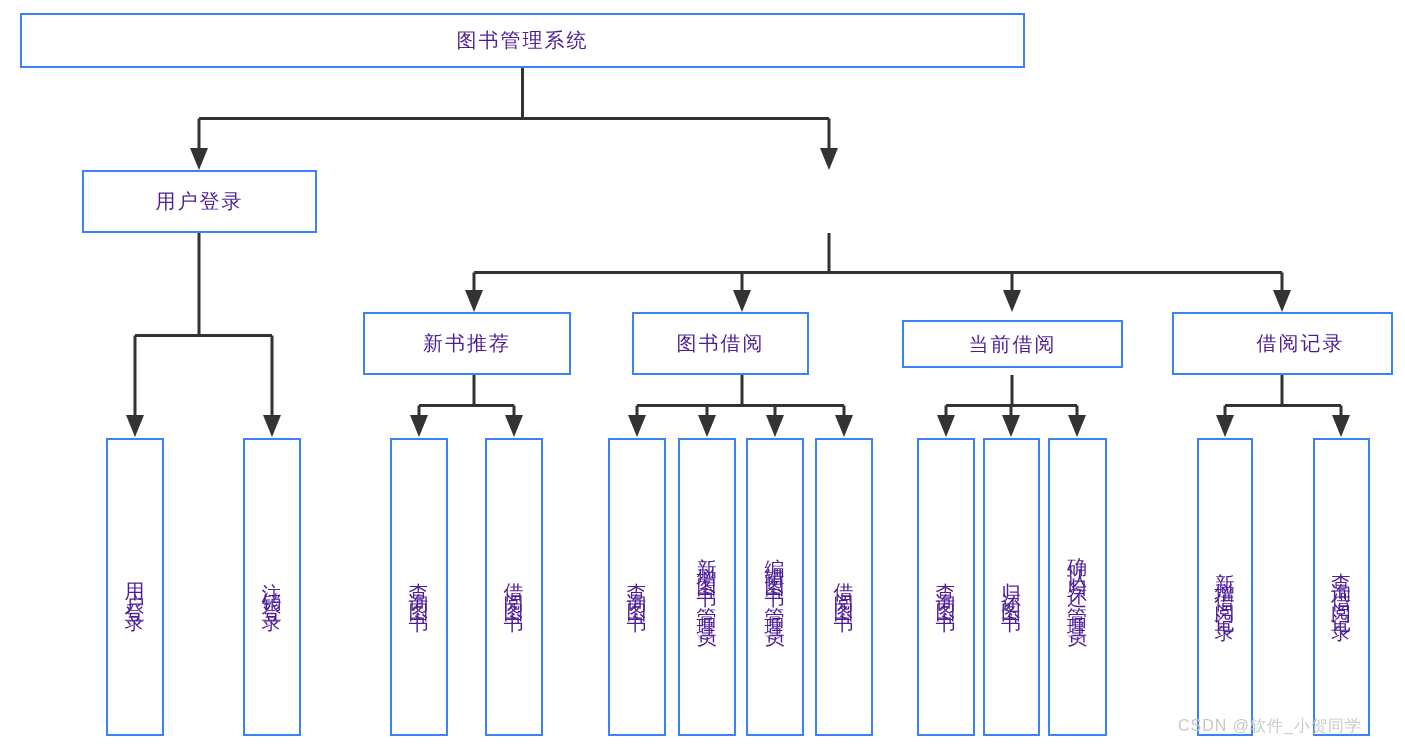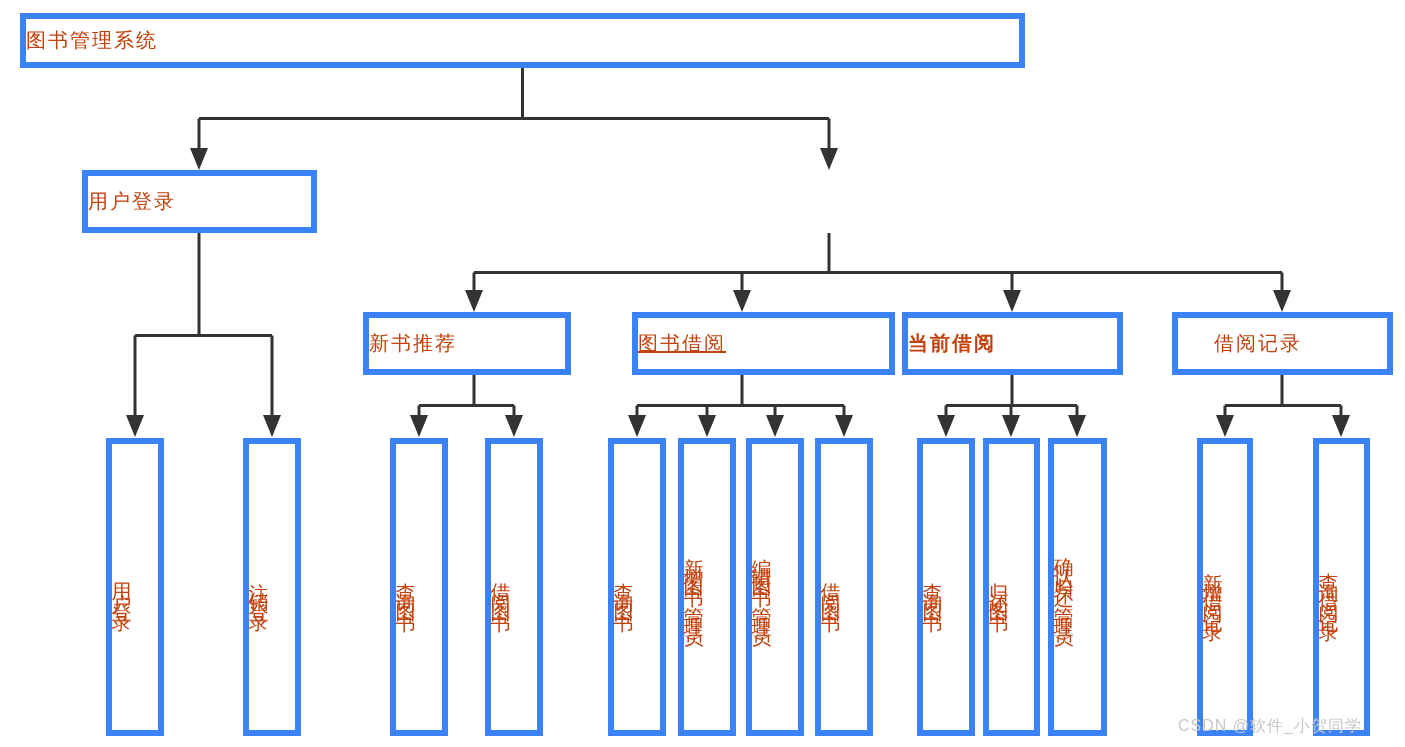--- a/index.html
+++ b/index.html
@@ -12,26 +12,26 @@
     overflow: hidden;
   }
   .connectors {
     position: absolute;
     left: 0; top: 0;
     width: 1405px; height: 747px;
   }
   .node {
     position: absolute;
     box-sizing: border-box;
-    border: 6px solid #3b82f6;
+    border: 2px solid #3b82f6;
     background: #ffffff;
     display: flex;
     align-items: center;
-    justify-content: flex-start;
-    color: #c2410c;
+    justify-content: center;
+    color: #4c1d95;
   }
   .node.h span {
     font-size: 20px;
     letter-spacing: 2px;
     white-space: nowrap;
   }
   .node.v span {
     writing-mode: vertical-rl;
     text-orientation: mixed;
     font-size: 20px;
@@ -105,24 +105,24 @@
     <span>图书管理系统</span>
   </div>
 
   <div class="node h" style="left:82px; top:170px; width:235px; height:63px;">
     <span>用户登录</span>
   </div>
 
   <div class="node h" style="left:363px; top:312px; width:208px; height:63px;">
     <span>新书推荐</span>
   </div>
-  <div class="node h" style="left:632px; top:312px; width:263px; height:63px;text-decoration:underline;">
+  <div class="node h" style="left:632px; top:312px; width:177px; height:63px;">
     <span>图书借阅</span>
   </div>
-  <div class="node h" style="left:902px; top:312px; width:221px; height:63px;font-weight:bold;">
+  <div class="node h" style="left:902px; top:320px; width:221px; height:48px;">
     <span>当前借阅</span>
   </div>
   <div class="node h" style="left:1172px; top:312px; width:221px; height:63px;padding-left:36px;">
     <span>借阅记录</span>
   </div>
 
   <div class="node v" style="left:106px; top:438px; width:58px; height:298px;">
     <span>用户登录</span>
   </div>
   <div class="node v" style="left:243px; top:438px; width:58px; height:298px;">

